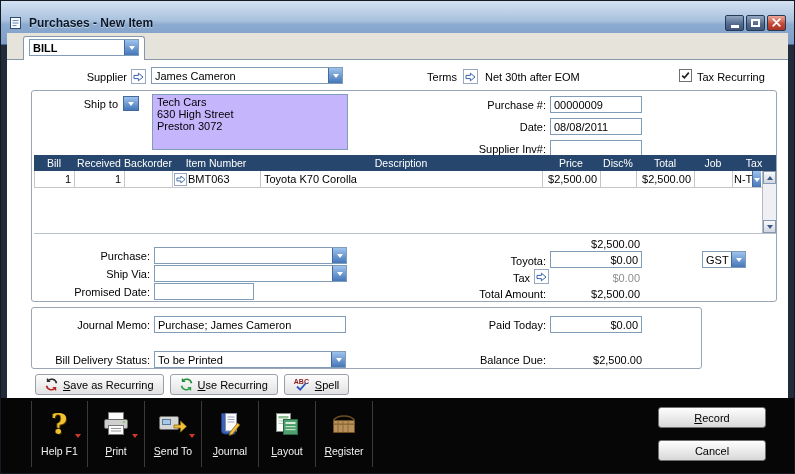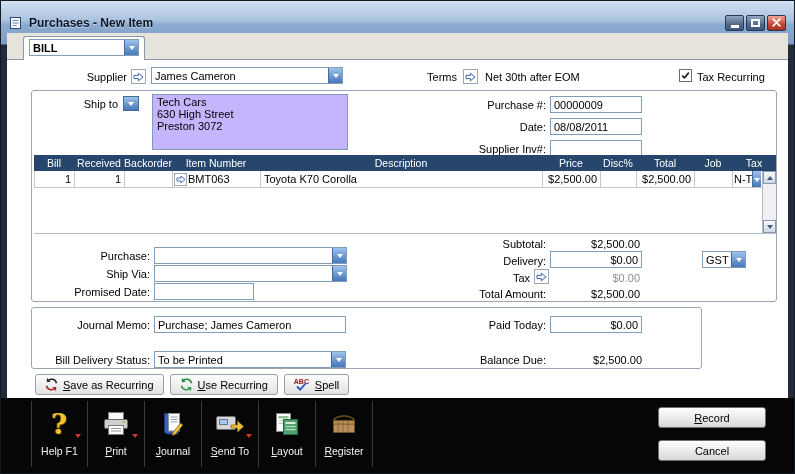--- a/index.html
+++ b/index.html
@@ -206,23 +206,22 @@
           <span class="combo-btn"></span>
         </div>
         <span class="lbl" style="left:28px;top:176px;width:90px">Ship Via:</span>
         <div class="combo" style="left:122px;top:174px;width:193px">
           <span class="txt"></span>
           <span class="combo-btn"></span>
         </div>
         <span class="lbl" style="left:28px;top:194px;width:90px">Promised Date:</span>
         <input class="input" style="left: 122px; top: 192px; width: 100px;" value="">
 
-        <span class="lbl" style="left:380px;top:146px;width:134px">Subtotal:</span>
         <span class="val num" style="left:518px;top:146px;width:90px">$2,500.00</span>
-        <span class="lbl" style="left:380px;top:163px;width:134px">Delivery:</span>
+        <span class="lbl" style="left:380px;top:163px;width:134px">Toyota:</span>
         <input class="input right" style="left: 518px; top: 160px; width: 92px;" value="$0.00">
         <div class="combo" style="left:670px;top:160px;width:44px">
           <span class="txt">GST</span>
           <span class="combo-btn"></span>
         </div>
         <span class="lbl" style="left:418px;top:180px;width:80px">Tax</span>
         <span class="zoom" style="left:502px;top:178px">
           <svg width="11" height="10" viewBox="0 0 11 10">
               <path d="M1 3.4 H5.4 V1.2 L10 5 L5.4 8.8 V6.6 H1 Z" fill="#fff" stroke="#3563a8"></path>
             </svg>
@@ -297,41 +296,41 @@
               <rect x="6.5" y="14.5" width="15" height="9" fill="#fbfbfb" stroke="#7a7a7a"></rect>
               <rect x="9" y="17" width="10" height="1" fill="#9a9a9a"></rect>
               <rect x="9" y="19.5" width="10" height="1" fill="#9a9a9a"></rect>
             </svg>
           <span class="red-caret"></span>
         </div>
         <div class="tb-label"><u>P</u>rint</div>
       </div>
       <div class="tb-cell">
         <div class="tb-iconbox">
+          <svg width="30" height="26" viewBox="0 0 30 26">
+              <rect x="1.5" y="5.5" width="19" height="13" rx="1.5" fill="#d6d6d6" stroke="#6a6a6a"></rect>
+              <rect x="4.5" y="8.5" width="8" height="5" fill="#a8c8e8" stroke="#5a7a9a"></rect>
+              <path d="M16 14 h6.5 v-4 l6 5.5 -6 5.5 v-4 H16 z" fill="#f2c13a" stroke="#8a6a18" stroke-width="0.8"></path>
+            </svg>
+          <span class="red-caret"></span>
+        </div>
+        <div class="tb-label"><u>S</u>end To</div>
+      </div>
+      <div class="tb-cell">
+        <div class="tb-iconbox">
           <svg width="26" height="26" viewBox="0 0 26 26">
               <path d="M4.5 2.5 h10 a3.5 3.5 0 0 1 3.5 3.5 v17 h-10 a3.5 3.5 0 0 1 -3.5 -3.5 z" fill="#3a62b8" stroke="#1e3a78"></path>
               <rect x="8.5" y="2.5" width="11" height="17.5" fill="#fdfdfd" stroke="#8a93a8"></rect>
               <rect x="10.5" y="5.5" width="7" height="1" fill="#9aa3b8"></rect>
               <rect x="10.5" y="8" width="7" height="1" fill="#9aa3b8"></rect>
               <rect x="10.5" y="10.5" width="7" height="1" fill="#9aa3b8"></rect>
               <path d="M13 21.5 l7.5 -9.5 2.4 1.9 -7.5 9.5 -3.2 1z" fill="#f0c040" stroke="#7a5a10" stroke-width="0.7"></path>
             </svg>
         </div>
         <div class="tb-label"><u>J</u>ournal</div>
-      </div>
-      <div class="tb-cell">
-        <div class="tb-iconbox">
-          <svg width="30" height="26" viewBox="0 0 30 26">
-              <rect x="1.5" y="5.5" width="19" height="13" rx="1.5" fill="#d6d6d6" stroke="#6a6a6a"></rect>
-              <rect x="4.5" y="8.5" width="8" height="5" fill="#a8c8e8" stroke="#5a7a9a"></rect>
-              <path d="M16 14 h6.5 v-4 l6 5.5 -6 5.5 v-4 H16 z" fill="#f2c13a" stroke="#8a6a18" stroke-width="0.8"></path>
-            </svg>
-          <span class="red-caret"></span>
-        </div>
-        <div class="tb-label"><u>S</u>end To</div>
       </div>
       <div class="tb-cell">
         <div class="tb-iconbox">
           <svg width="26" height="26" viewBox="0 0 26 26">
               <rect x="2.5" y="2.5" width="14" height="18" fill="#fdfdfd" stroke="#7a8a7a"></rect>
               <rect x="4.5" y="5" width="10" height="2.5" fill="#8fbf8f"></rect>
               <rect x="4.5" y="9.5" width="10" height="1" fill="#b8c8b8"></rect>
               <rect x="4.5" y="12" width="10" height="1" fill="#b8c8b8"></rect>
               <rect x="9.5" y="8.5" width="14" height="15" fill="#4f9f6f" stroke="#2a6a48"></rect>
               <rect x="11.5" y="11" width="10" height="2" fill="#d8ecd8"></rect>

